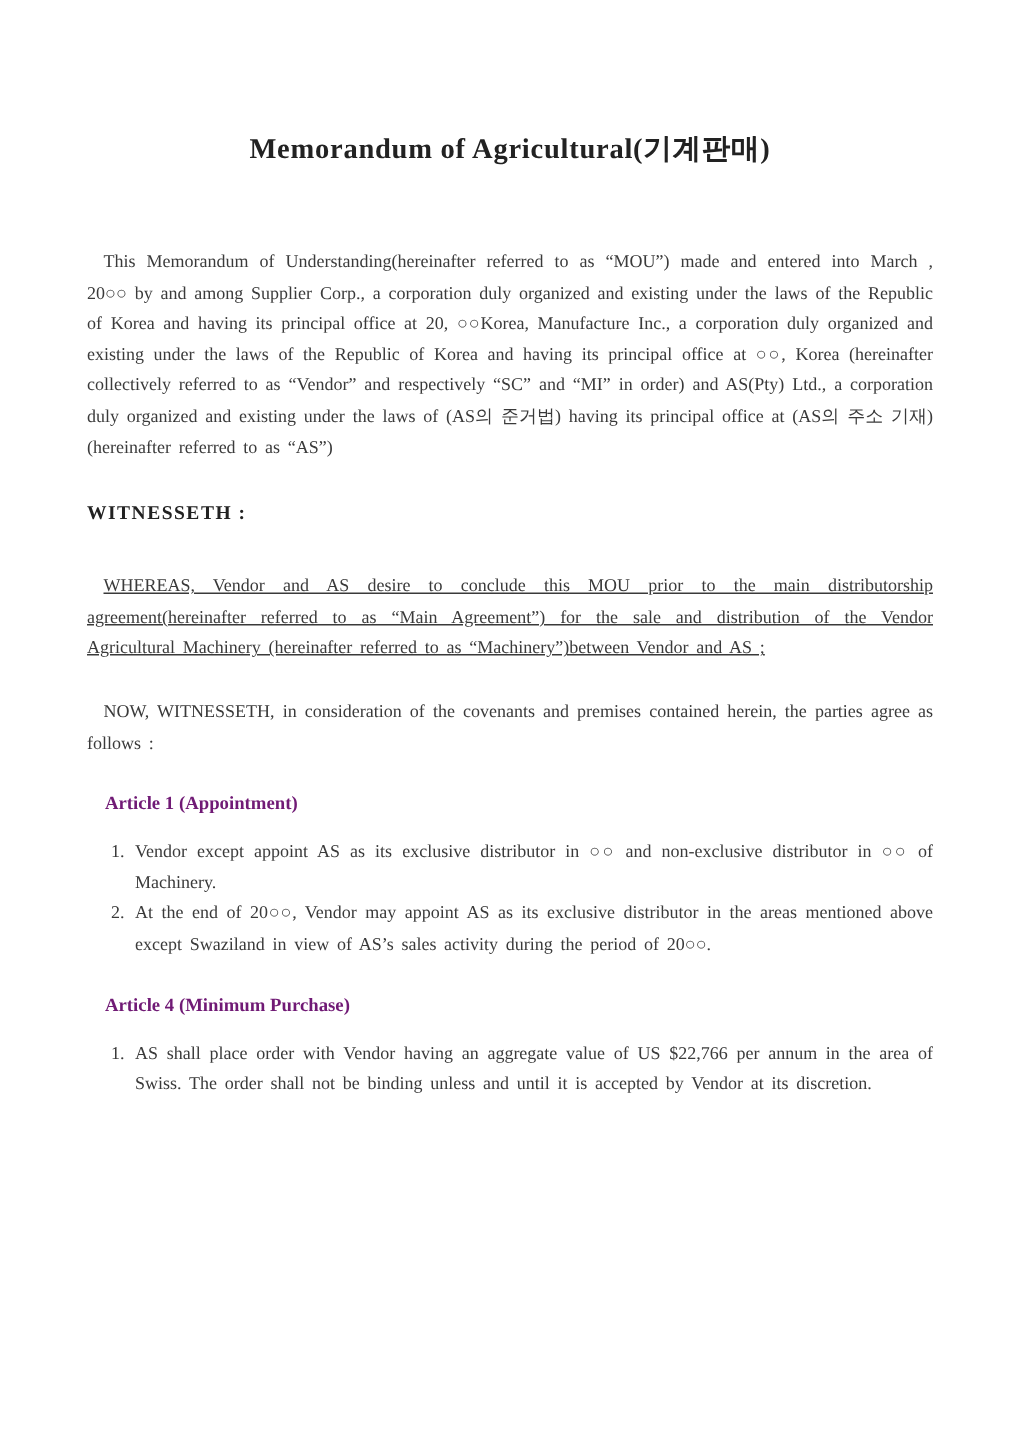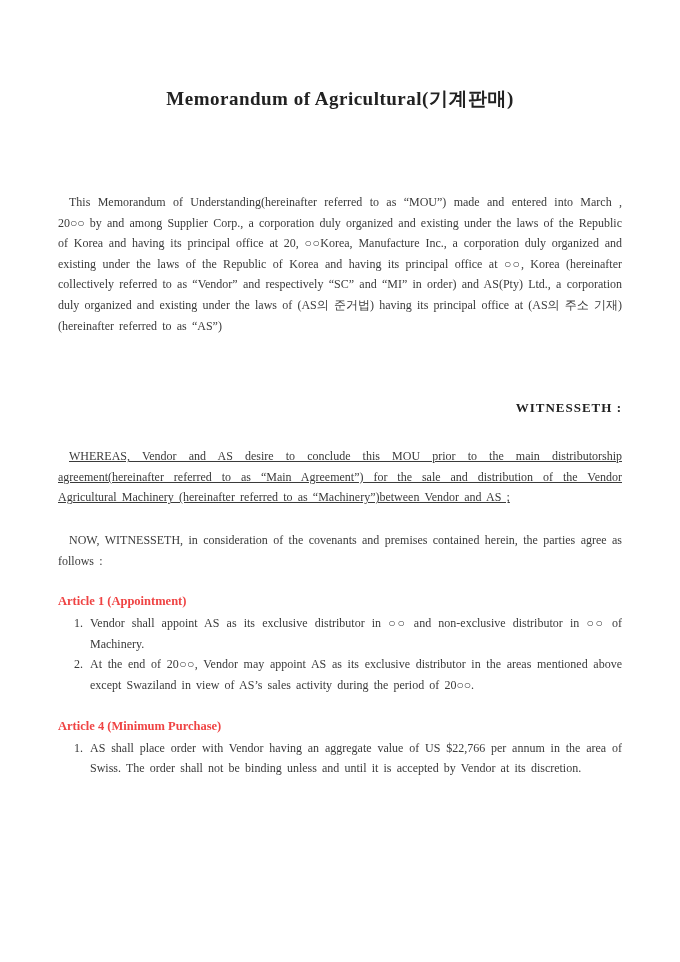--- a/index.html
+++ b/index.html
@@ -34,39 +34,39 @@
     margin: 0;
     font-size: 12px;
     line-height: 20.6px;
     text-align: justify;
     word-spacing: 0.18em;
     color: #3a3a3a;
   }
   .indent {
     text-indent: 11px;
   }
-  .intro-para   { margin-top: 80px; }
+  .intro-para   { margin-top: 52px; }
   .center-heading {
-    margin: 64px 0 0 0;
+    margin: 26px 0 0 0;
     font-size: 13px;
     font-weight: bold;
-    text-align: right;
+    text-align: left;
     letter-spacing: 1px;
     color: #222222;
   }
   .whereas-para { margin-top: 30px; text-decoration: underline; }
   .now-para     { margin-top: 22px; }
   .article { margin: 0; }
   .article-1 { margin-top: 20px; }
   .article-2 { margin-top: 20px; }
   .article-heading {
-    margin: 0;
+    margin: 12px;
     font-size: 12.5px;
     font-weight: bold;
-    color: #ef4444;
+    color: #701a75;
     line-height: 20px;
   }
   .article-list {
     margin: 2px 0 0 0;
     padding: 0;
     list-style: none;
     counter-reset: item;
   }
   .article-list li {
     position: relative;
@@ -96,21 +96,21 @@
 
   <h2 class="center-heading">WITNESSETH :</h2>
 
   <p class="para indent whereas-para">WHEREAS, Vendor and AS desire to conclude this MOU prior to the main distributorship agreement(hereinafter referred to as “Main Agreement”) for the sale and distribution of the Vendor Agricultural Machinery (hereinafter referred to as “Machinery”)between Vendor and AS ;</p>
 
   <p class="para indent now-para">NOW, WITNESSETH, in consideration of the covenants and premises contained herein, the parties agree as follows :</p>
 
   <section class="article article-1">
     <h3 class="article-heading">Article 1 (Appointment)</h3>
     <ol class="article-list">
-      <li>Vendor shall appoint AS as its exclusive distributor in ○○ and non-exclusive distributor in ○○ of Machinery.</li>
+      <li>Vendor except appoint AS as its exclusive distributor in ○○ and non-exclusive distributor in ○○ of Machinery.</li>
       <li>At the end of 20○○, Vendor may appoint AS as its exclusive distributor in the areas mentioned above except Swaziland in view of AS’s sales activity during the period of 20○○.</li>
     </ol>
   </section>
 
   <section class="article article-2">
     <h3 class="article-heading">Article 4 (Minimum Purchase)</h3>
     <ol class="article-list">
       <li>AS shall place order with Vendor having an aggregate value of US $22,766 per annum in the area of Swiss. The order shall not be binding unless and until it is accepted by Vendor at its discretion.</li>
     </ol>
   </section>

